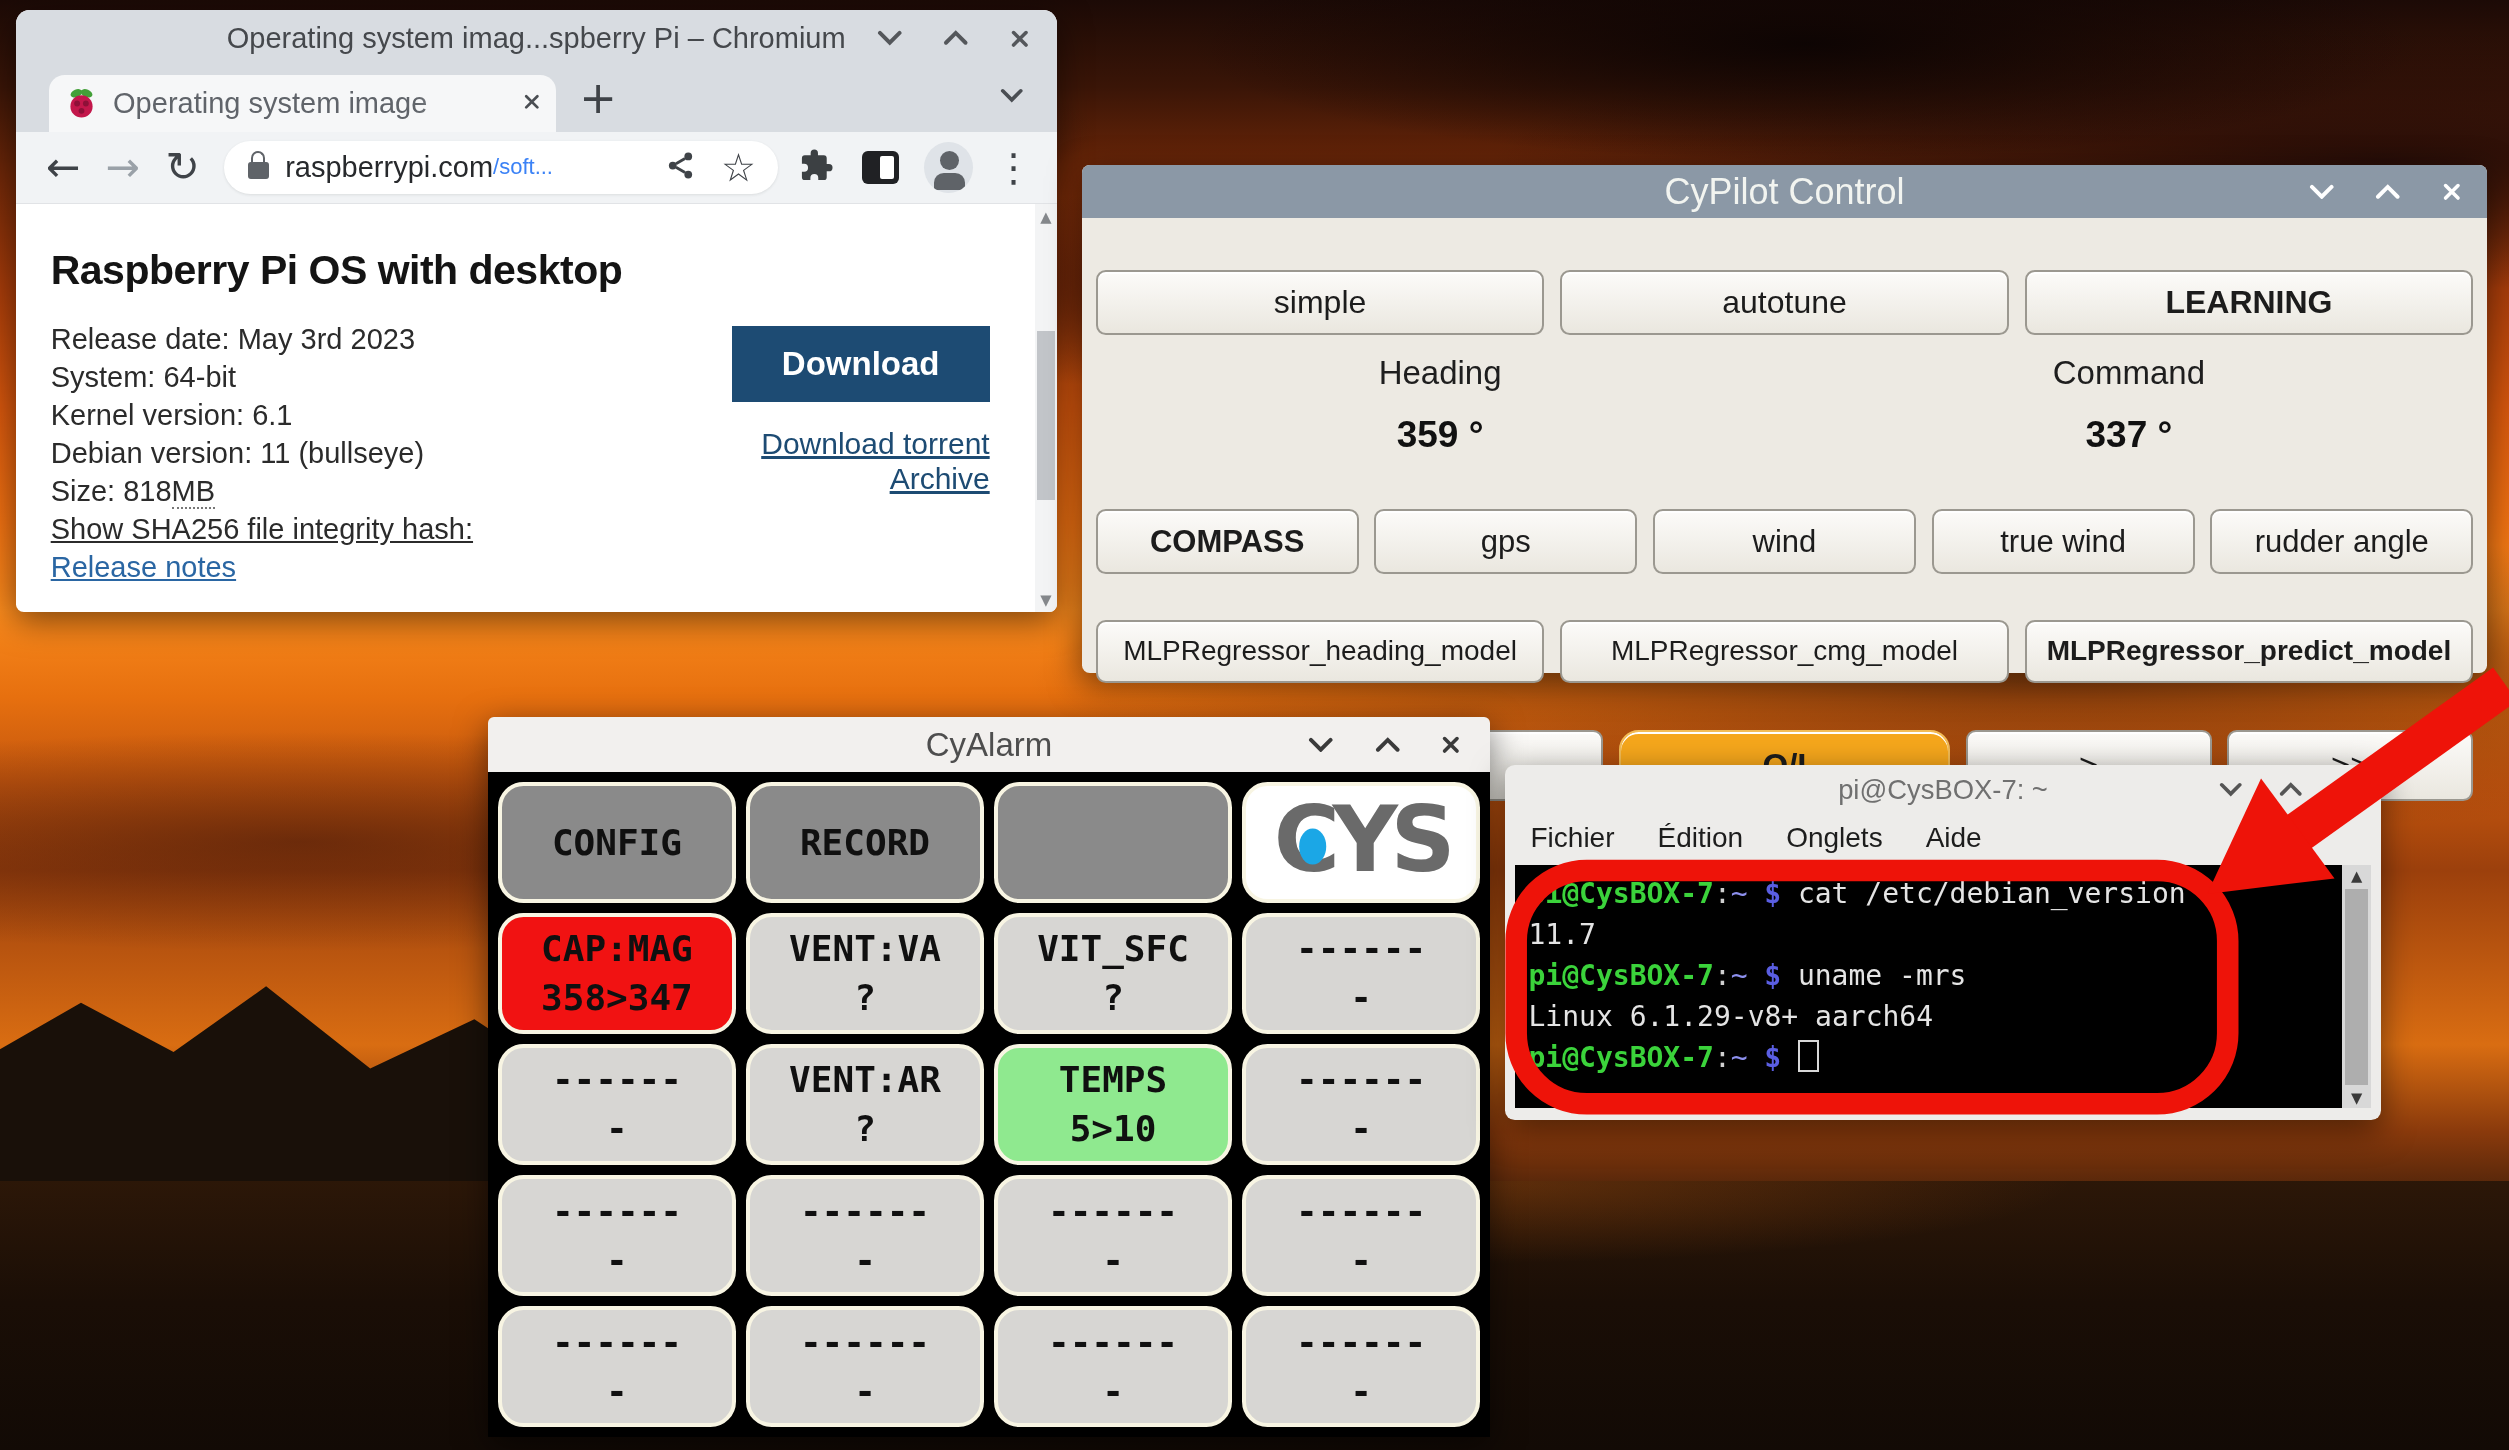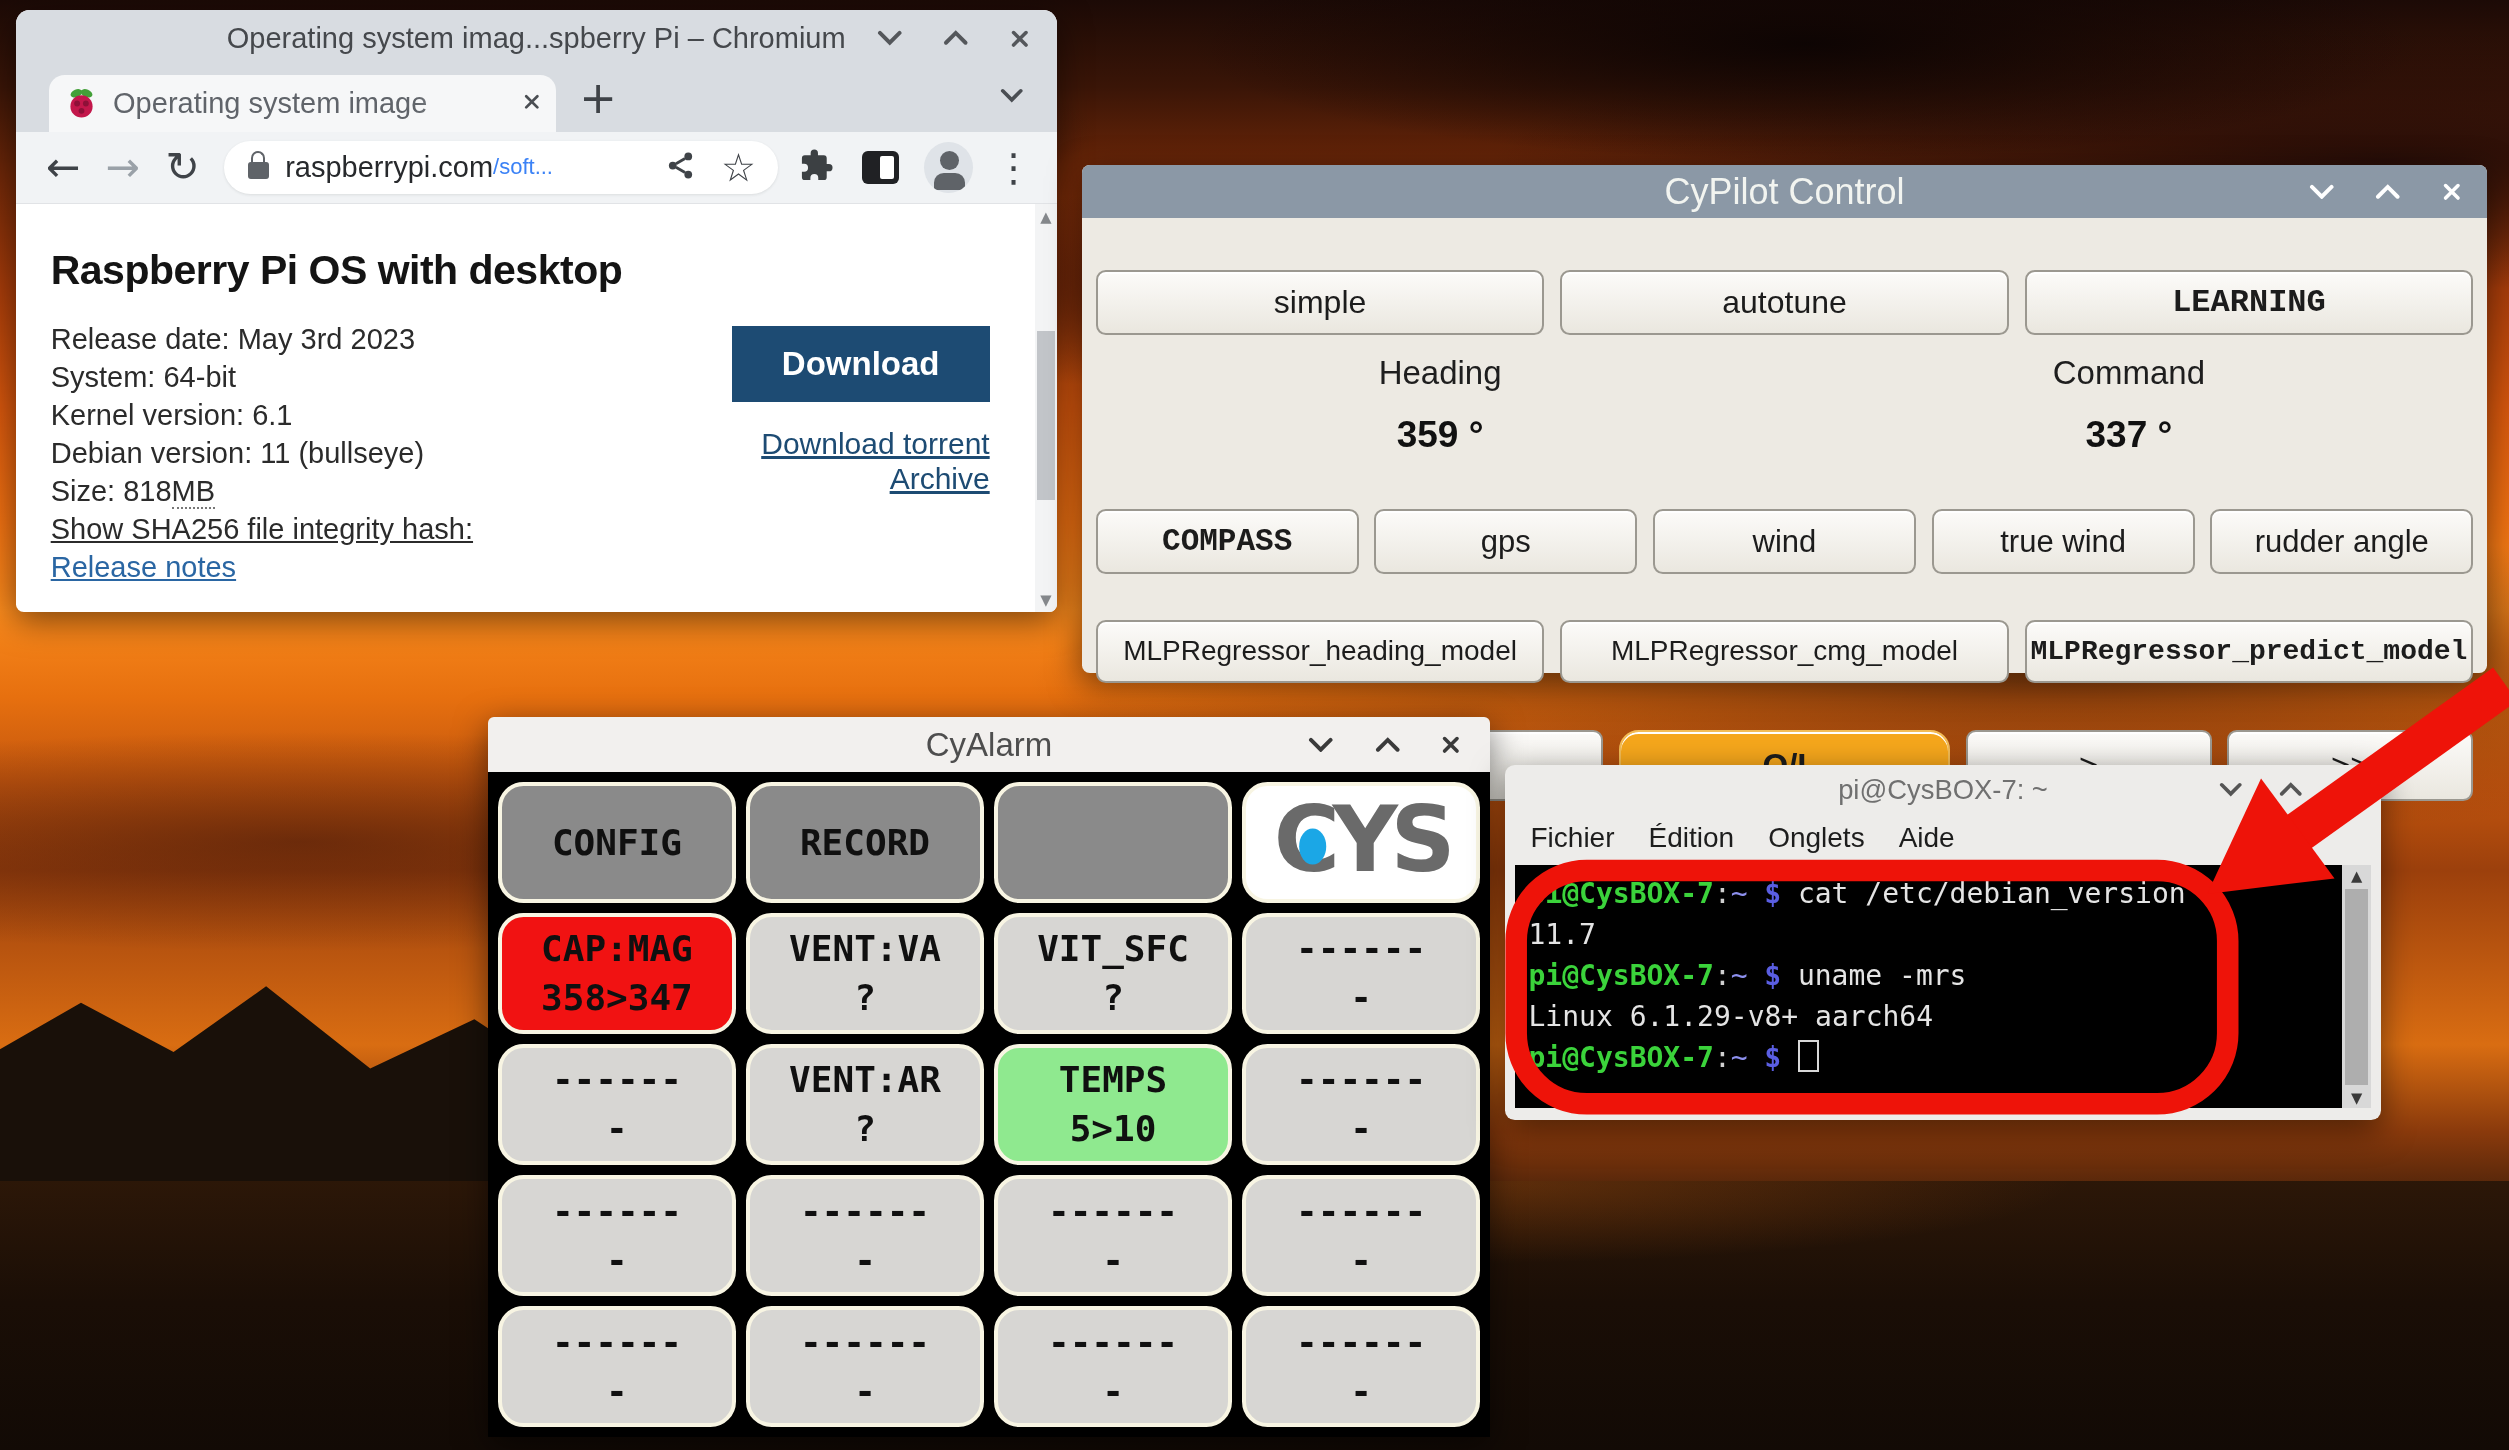--- a/index.html
+++ b/index.html
@@ -79,21 +79,21 @@
   
   #cypilot{left:1082px;top:165px;width:1405px;height:508px;border-radius:7.8px;background:#edeae3;}
   .cp-titlebar{position:relative;height:53px;background:#8b98a6;border-radius:7.8px 7.8px 0 0;}
   .cp-title{position:absolute;left:0;right:0;line-height:53px;text-align:center;font-size:36px;color:#f2f4f0;}
   .cp-titlebar .ctrls{right:25.5px;color:#fff;}
   .cp-body{padding:23.5px 13.7px 0;}
   .cp-row{display:flex;gap:15.7px;}
   .cp-btn{flex:1;background:linear-gradient(#fcfbf9,#eae7df);border:2px solid #9b9890;border-radius:9.8px;
     display:flex;align-items:center;justify-content:center;font-size:32px;color:#1c1c1c;
     box-shadow:inset 0 2px 0 #fff;margin-top:28px;}
-  .bold{font-weight:bold;font-family:Liberation Mono, monospace;}
+  .bold{font-weight:bold;}
   .row-modes .cp-btn{height:61px;}
   .cp-lblrow{display:flex;margin-top:19.6px;font-size:33px;color:#1e1e1e;}
   .cp-lblrow div{flex:1;text-align:center;}
   .cp-valrow{display:flex;margin-top:21.6px;font-size:37px;font-weight:bold;color:#111;}
   .cp-valrow div{flex:1;text-align:center;}
   .row-sensors{margin-top:25.5px;} .row-sensors .cp-btn{height:61px;font-size:31px;}
   .row-models{margin-top:17.6px;} .row-models .cp-btn{height:59px;font-size:28px;}
   .row-nav{margin-top:19.6px;} .row-nav .cp-btn{height:67px;font-size:33px;}
   .oi-btn{flex:1.35 !important;background:#f6a71c !important;border-color:#f3bc55 !important;
     border-radius:19.6px !important;font-weight:bold;text-decoration:underline;}
@@ -113,21 +113,21 @@
   .cell.light{background:#d7d6d3;}
   .cell.red{background:#f11212;}
   .cell.green{background:#8fe98f;}
   .cell.logo{background:#fff;}
 
   
   #terminal{left:1505px;top:765px;width:876px;height:355px;background:#edecea;border-radius:9.8px;}
   .t-titlebar{position:relative;height:49px;}
   .t-title{position:absolute;left:0;right:0;line-height:49px;text-align:center;font-size:27.4px;color:#707070;}
   .t-titlebar .ctrls{right:23.5px;color:#555;gap:37px;}
-  .t-menu{display:flex;gap:34px;height:47px;align-items:center;padding-left:25.5px;font-size:28px;color:#1d1d1d;}
+  .t-menu{display:flex;gap:43px;height:47px;align-items:center;padding-left:25.5px;font-size:28px;color:#1d1d1d;}
   .t-console{position:absolute;left:9.8px;right:39px;top:100px;bottom:11.8px;background:#000;
     font-family:"DejaVu Sans Mono",monospace;font-size:28px;line-height:41px;padding:7.8px 0 0 13.7px;
     color:#e4e4e4;white-space:nowrap;overflow:hidden;}
   .tp-user{color:#3bd33b;font-weight:bold;}
   .tp-colon{color:#cfcfcf;}
   .tp-tilde{color:#8d90ee;}
   .tp-dollar{color:#5a5ee2;font-weight:bold;margin:0 16.7px;}
   .t-cursor{display:inline-block;width:16.7px;height:27.4px;border:2.9px solid #d8d8d8;vertical-align:-4.9px;}
   .t-scroll{position:absolute;right:9.8px;width:29px;top:100px;bottom:11.8px;background:#d8d8d8;}
   .t-scroll .arr{position:absolute;left:0;width:100%;text-align:center;font-size:14.7px;color:#3a3a3a;font-family:"DejaVu Sans",sans-serif;}

